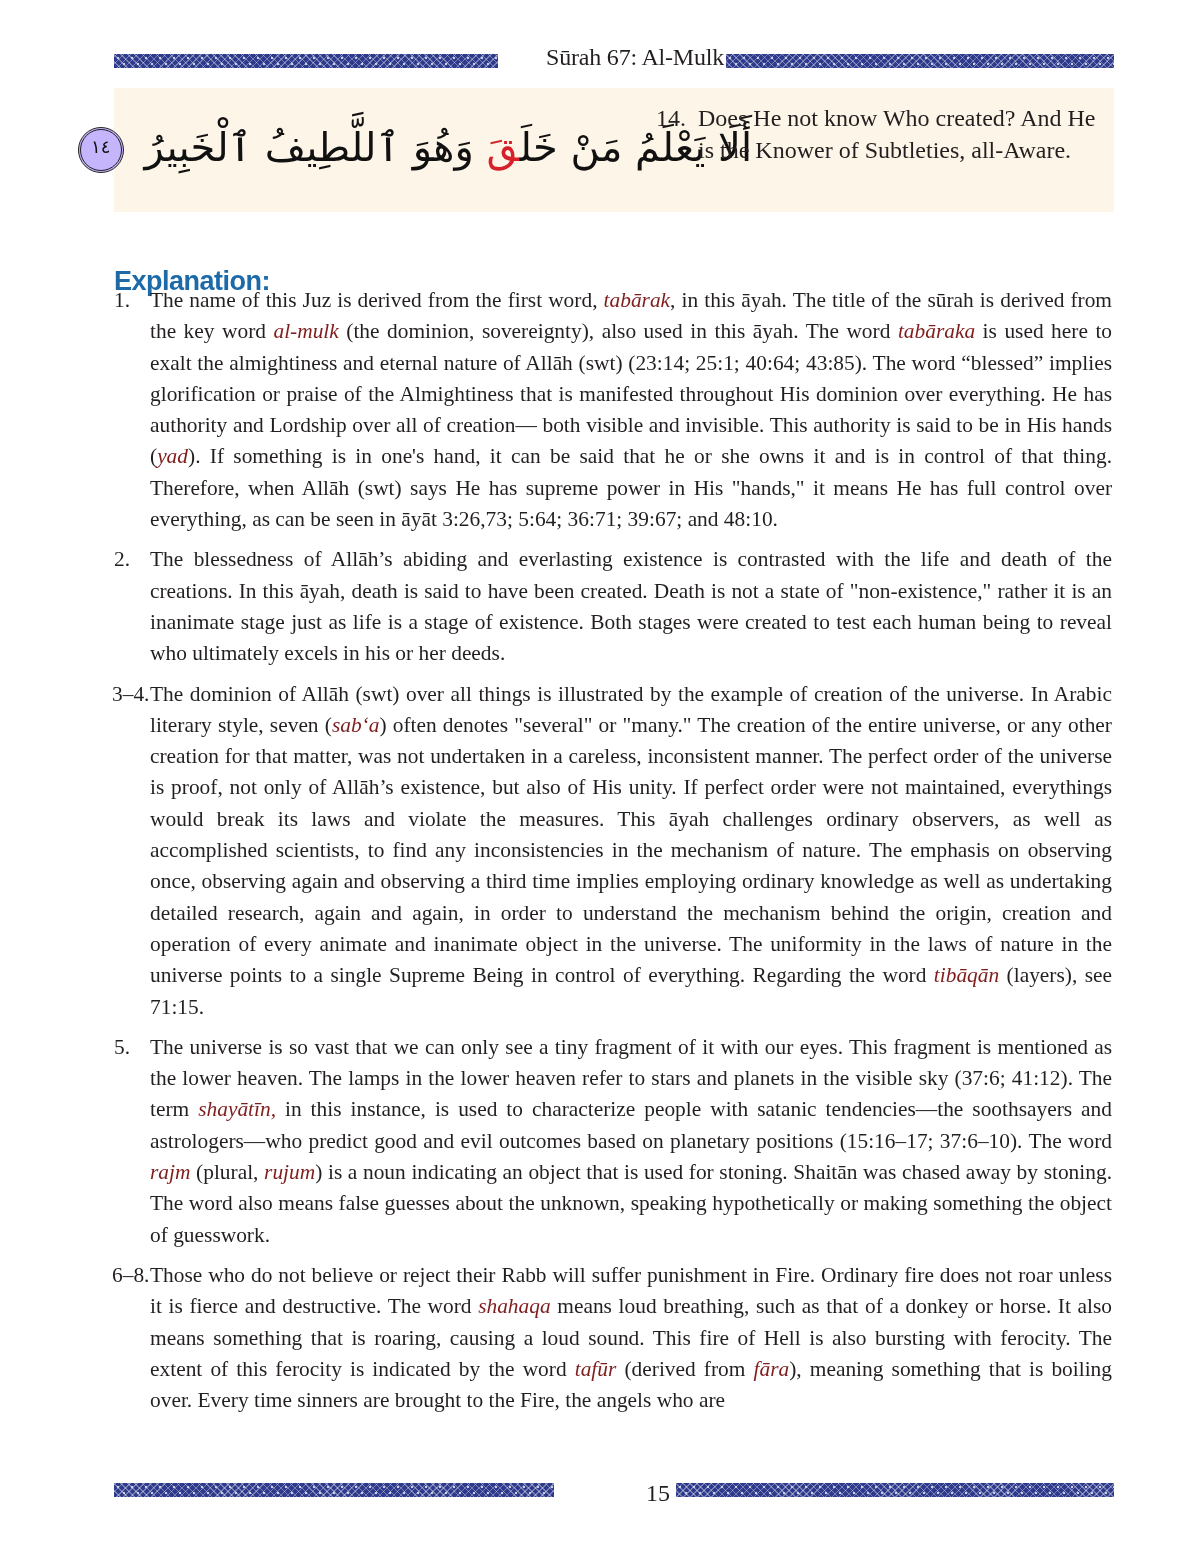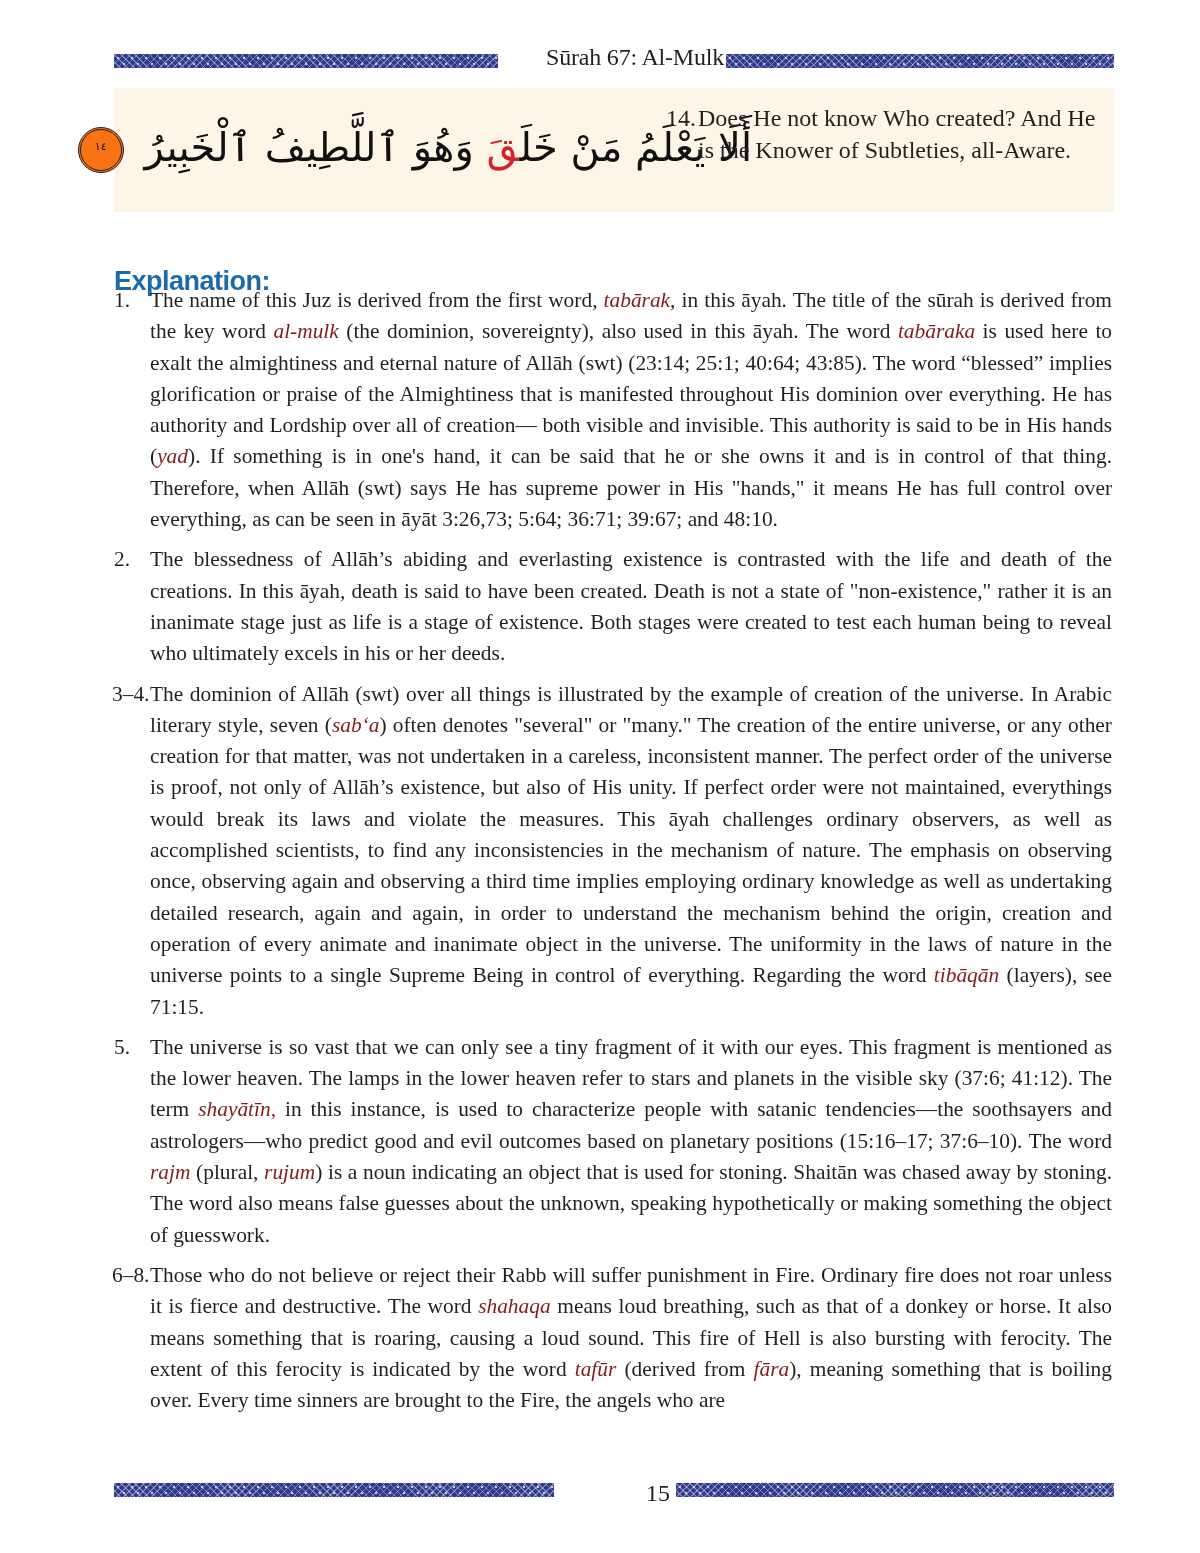--- a/index.html
+++ b/index.html
@@ -28,28 +28,28 @@
   .arabic {
     position: absolute; left: 18px; top: 14px; width: 620px; height: 90px;
     direction: rtl; text-align: right;
     font-family: "DejaVu Sans", sans-serif; font-size: 40px; line-height: 90px;
     color: #111; white-space: nowrap;
   }
   .arabic .red { color: #d6202a; }
   .ayah-marker {
     display: inline-block; width: 40px; height: 40px; border: 3px double #222;
     border-radius: 50%; vertical-align: middle; position: relative;
-    font-family: "DejaVu Sans", sans-serif; font-size: 11px; line-height: 34px;
-    text-align: center; margin-right: 8px; background: #f97316;
+    font-family: "DejaVu Sans", sans-serif; font-size: 18px; line-height: 34px;
+    text-align: center; margin-right: 8px; background: #c4b5fd;
   }
   .translation {
     position: absolute; left: 542px; top: 14px; width: 440px;
     font-size: 24px; line-height: 32px; color: #231f20;
   }
-  .translation .num { position: absolute; left: 10px; top: 0; }
+  .translation .num { position: absolute; left: 0; top: 0; }
   .translation .txt { display: block; padding-left: 42px; }
 
   .section-heading {
     position: absolute; left: 114px; top: 240px;
     font-family: "Liberation Sans", "DejaVu Sans", sans-serif; font-weight: bold;
     font-size: 27px; color: #1d6aa8; letter-spacing: -0.5px; margin-top: 26px;
   }
 
   .explanations { position: absolute; left: 114px; top: 285px; width: 998px; }
   .item { position: relative; font-size: 21.4px; line-height: 31.3px; text-align: justify;

